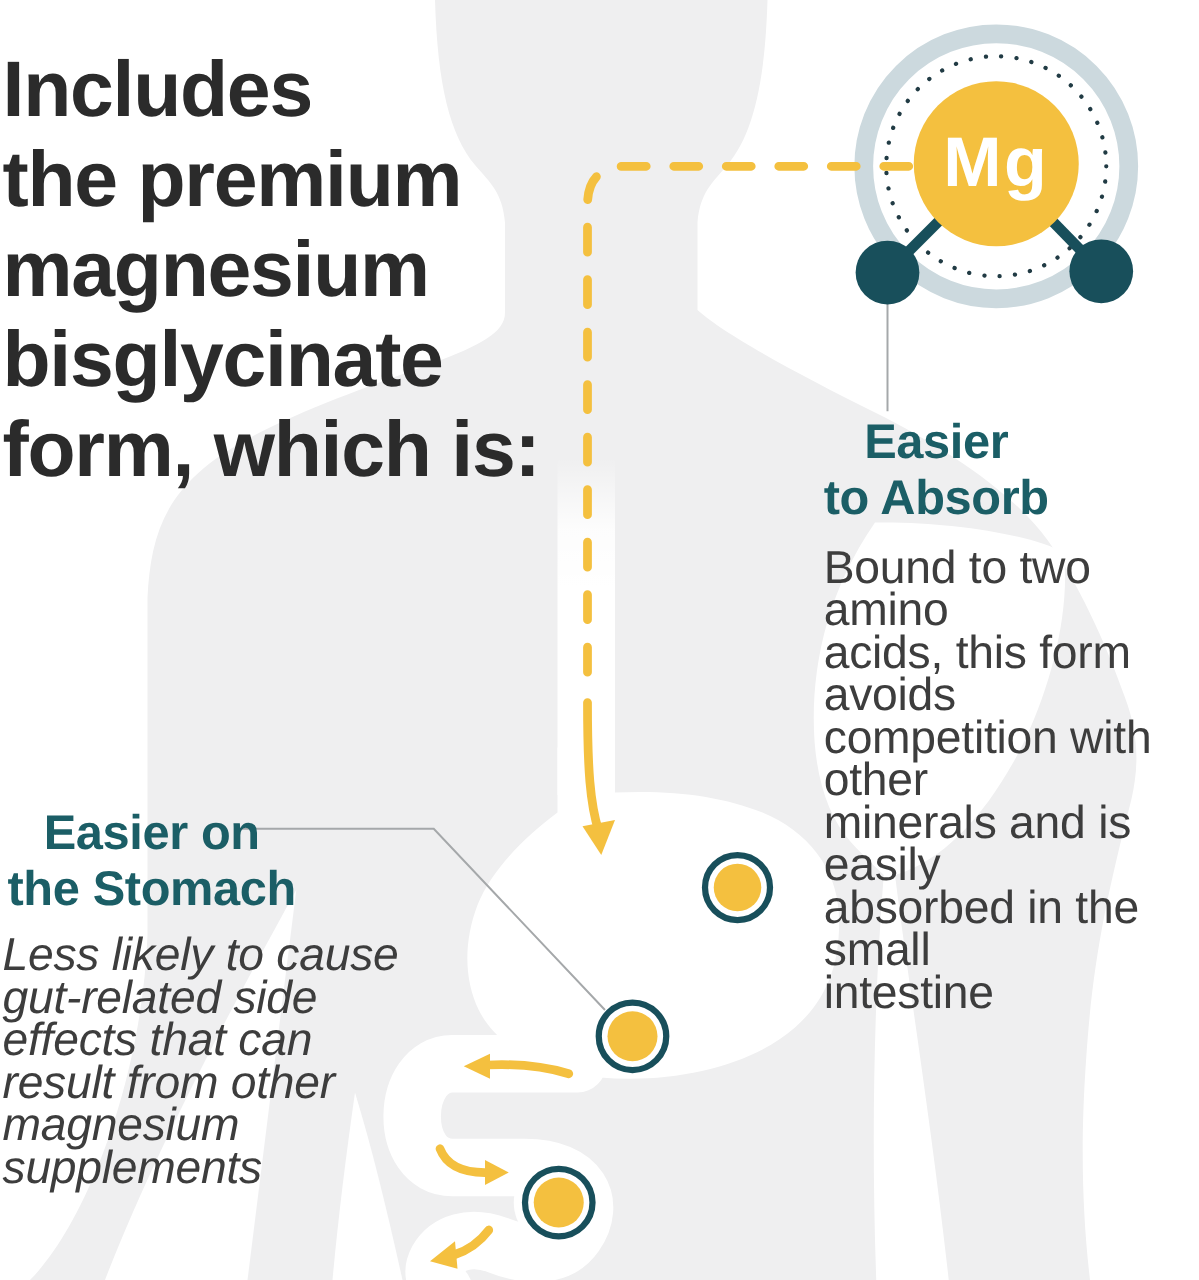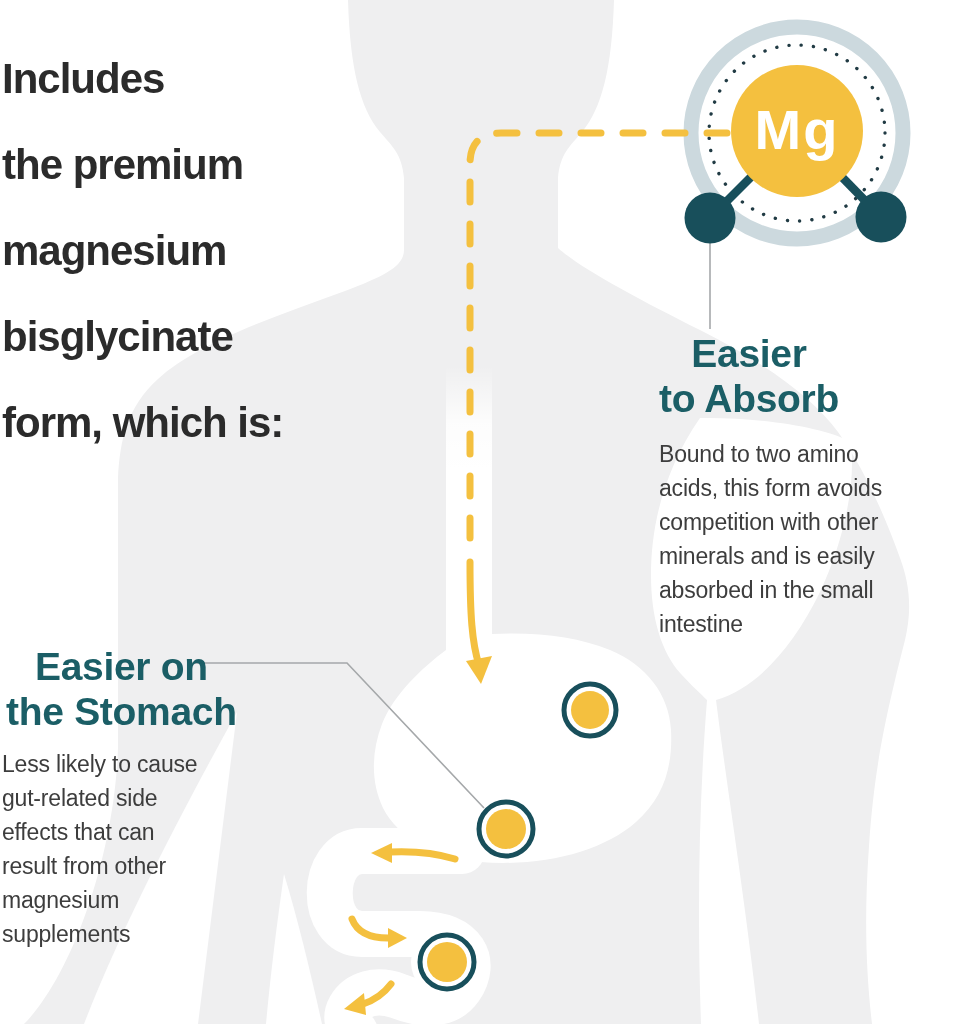--- a/index.html
+++ b/index.html
@@ -15,29 +15,29 @@
   .yellow-f{fill:var(--yellow);}
   .yellow-s{stroke:var(--yellow);fill:none;stroke-width:7;stroke-linecap:round;}
   .dash-path{stroke:var(--yellow);fill:none;stroke-width:7;stroke-linecap:round;stroke-dasharray:20 22;}
   .teal-f{fill:var(--teal-dark);}
   .bond{stroke:var(--teal-dark);stroke-width:8.5;}
   .ring{stroke:var(--ring-light);stroke-width:15;fill:#ffffff;}
   .dots{stroke:var(--dot-navy);fill:none;stroke-width:3.4;stroke-dasharray:0.1 12.2;stroke-linecap:round;}
   .p-ring{fill:#ffffff;stroke:var(--teal-dark);stroke-width:5;}
   .conn{stroke:var(--connector-gray);fill:none;stroke-width:1.6;}
   .txt{position:absolute;white-space:pre-line;}
-  #headline{left:2px;top:36px;font-size:42px;line-height:86px;font-weight:700;
+  #headline{left:2px;top:36px;font-size:63px;line-height:72px;font-weight:700;
     letter-spacing:-1px;color:var(--ink);}
   .section-title{font-size:39px;line-height:45px;font-weight:700;color:var(--teal-heading);
     letter-spacing:-0.3px;text-align:center;}
-  .section-body{font-size:23px;line-height:34px;color:var(--body-ink);letter-spacing:-0.2px;}
+  .section-body{font-size:37px;line-height:34px;color:var(--body-ink);letter-spacing:-0.2px;}
   #absorb-title{left:659px;top:331px;}
   #absorb-body{left:659px;top:437px;}
   #stomach-title{left:6px;top:644px;}
-  #stomach-body{left:2px;top:747px;}
+  #stomach-body{left:2px;top:747px;font-style:italic;}
   #mg-label{left:727px;top:97px;width:140px;text-align:center;font-size:56px;
     font-weight:700;letter-spacing:2px;color:#ffffff;}
 </style>
 </head>
 <body>
 
 <div id="stage">
 
   <svg id="art" viewBox="0 0 959 1024" xmlns="http://www.w3.org/2000/svg">
     <defs>

